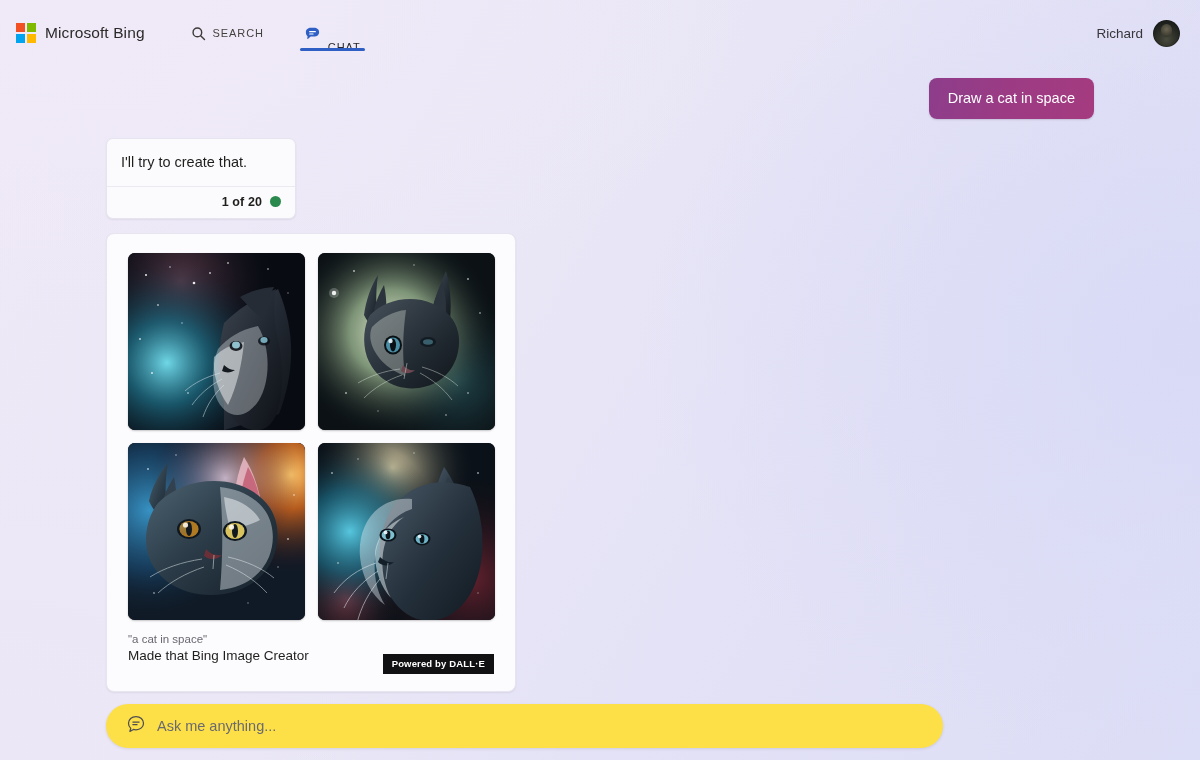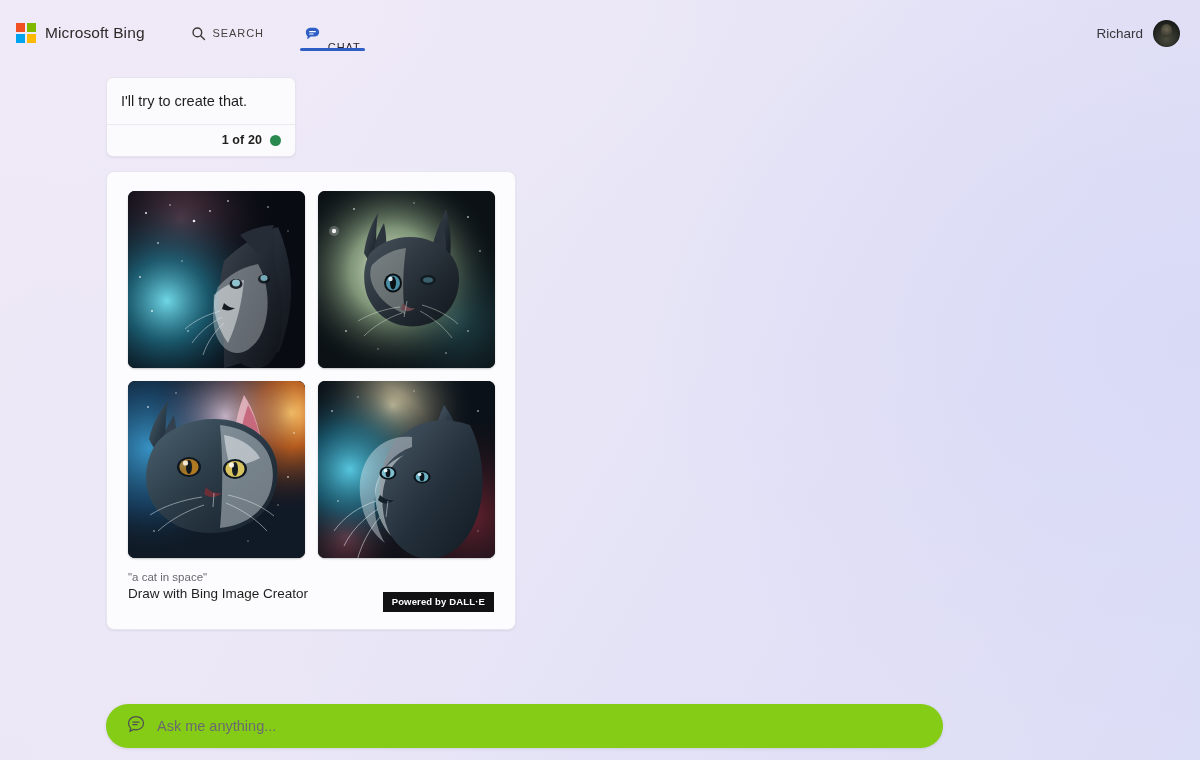--- a/index.html
+++ b/index.html
@@ -139,21 +139,21 @@
     display: flex; align-items: center; gap: 11px;
     height: 44px; padding: 0 22px 0 18px;
     border-radius: 22px; border: none; cursor: pointer;
     background: linear-gradient(100deg, #8e3b8d 0%, #9c3a85 55%, #a43a7e 100%);
     color: #fff; font-size: 14.5px; font-family: inherit;
     box-shadow: 0 1px 3px rgba(70,30,70,.22);
   }
   .composer {
     flex: 1; max-width: 837px;
     height: 44px; border-radius: 22px;
-    background: #84cc16;
+    background: #fde047;
     display: flex; align-items: center; gap: 11px;
     padding: 0 20px;
     box-shadow: 0 1px 3px rgba(60,55,85,.13);
     cursor: text;
   }
   .composer input {
     border: none; outline: none; background: transparent;
     font-family: inherit; font-size: 14.5px; color: #2c2b2a;
     flex: 1; height: 100%;
   }
@@ -201,20 +201,23 @@
   </div>
 
   <div class="user-area">
     <span class="user-name">Richard</span>
     <span class="avatar"></span>
   </div>
 </div>
 
 <div class="chat">
 
+  <div class="row right">
+    <div class="user-bubble">Draw a cat in space</div>
+  </div>
 
   <div class="row left">
     <div class="bot-card">
       <div class="bot-text">I'll try to create that.</div>
       <div class="bot-meta">
         <span class="meta-count">1 of 20</span>
         <span class="meta-dot"></span>
       </div>
     </div>
   </div>
@@ -456,21 +459,21 @@
                 <path d="M60 128c-15 10-27 22-34 37"></path>
               <path d="M62 136c-11 13-19 28-23 44"></path>
             </g>
           </svg>
         </div>
 
       </div>
 
       <div class="img-footer">
         <div class="prompt-quote">"a cat in space"</div>
-        <div class="made-with">Draw with Bing Image Creator</div>
+        <div class="made-with">Made that Bing Image Creator</div>
         <div class="dalle-badge">Powered by DALL·E</div>
       </div>
 
     </div>
   </div>
 
 </div>
 
 <div class="bottom-bar">
 

